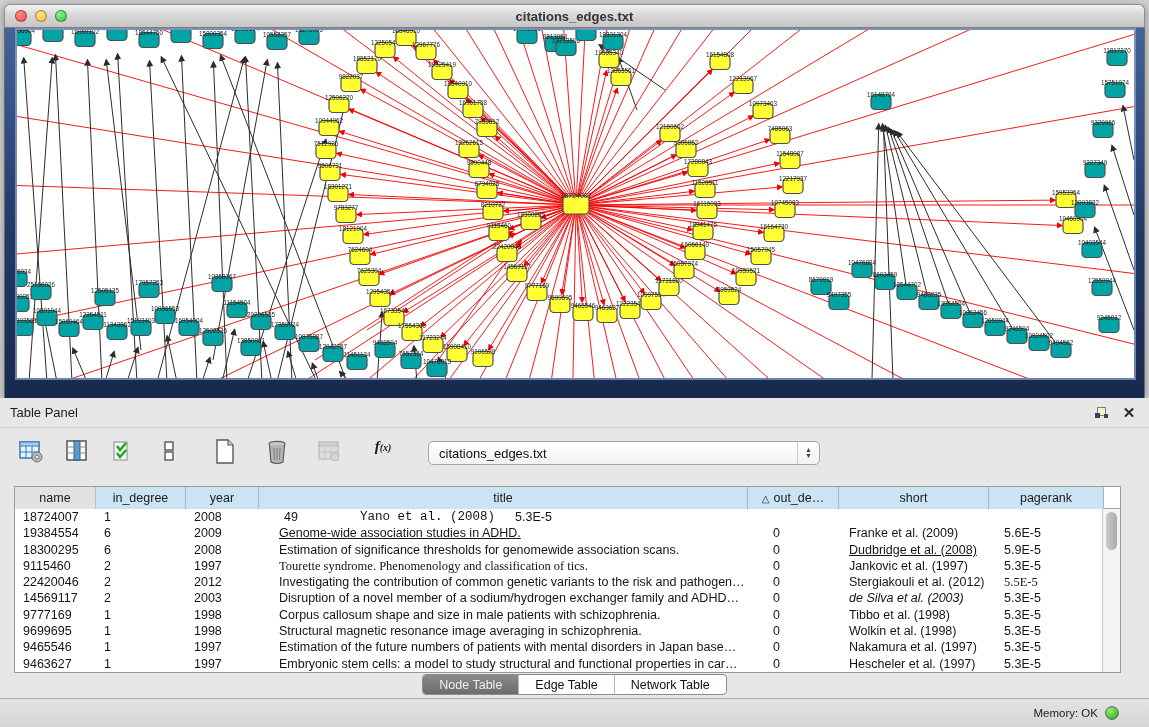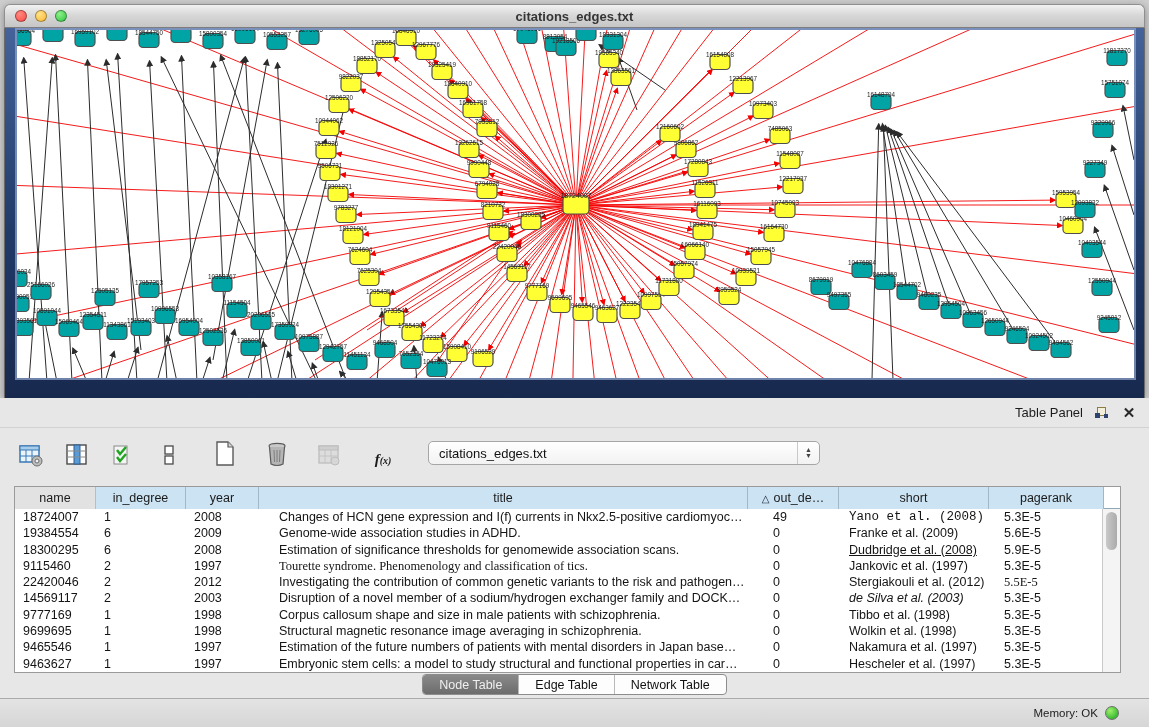--- a/index.html
+++ b/index.html
@@ -43,32 +43,31 @@
   svg text { font-family:"Liberation Sans", sans-serif; }
   
   .table-panel {
     position:absolute; left:0; top:398px; width:1149px; height:329px;
     background:#e7e7e7;
   }
   .panel-titlebar {
     height:30px; display:flex; align-items:center;
     background:#e7e7e7; border-bottom:1px solid #d2d2d2;
     padding:0 10px;
-    text-align:right;
   }
   .panel-title { font-size:13px; color:#1c1c1c; flex:1; }
   .panel-btn { width:20px; height:20px; margin-left:8px; display:flex; align-items:center; justify-content:center; cursor:default; }
   .float-ic { position:relative; width:12px; height:12px; }
   .float-ic .sq1 { position:absolute; left:2px; top:0; width:9px; height:9px; border:1px solid #8a7c43; background:#f2efda; }
   .float-ic .sq2 { position:absolute; left:0; top:6px; width:5px; height:5px; background:#2e4470; }
   .float-ic .sq3 { position:absolute; left:9px; top:7px; width:4px; height:4px; background:#2e4470; }
   .close-ic { font-size:15px; font-weight:bold; color:#2a2a2a; line-height:1; }
   
   .panel-toolbar { height:50px; display:flex; align-items:center; padding-left:16px; }
-  .tb-btn { width:30px; height:30px; margin-right:16px; display:flex; align-items:flex-end; justify-content:center; }
+  .tb-btn { width:30px; height:30px; margin-right:16px; display:flex; align-items:flex-start; justify-content:center; }
   .tb-btn svg { display:block; }
   .fx-ic { font-size:15px; font-style:italic; font-weight:bold; color:#1a1a1a; font-family:"Liberation Serif", serif; }
   .fx-ic span { font-size:10px; }
   .dropdown {
     margin-left:14px; width:392px; height:24px;
     background:linear-gradient(#ffffff,#f2f2f2);
     border:1px solid #a6a6a6; border-radius:5px;
     display:flex; align-items:center; font-size:13px; color:#111;
     padding-left:10px; position:relative;
   }
@@ -928,30 +927,29 @@
         </div>
         <div class="th" style="width: 115px;">
           <span>pagerank</span>
         </div>
       </div>
     <div class="tbl-body" id="tbl-body">
         <div class="tr">
           <div class="td" style="width: 81px; padding-left: 8px;">18724007</div>
           <div class="td" style="width: 90px; padding-left: 8px;">1</div>
           <div class="td" style="width: 73px; padding-left: 8px;">2008</div>
-          <div class="td" style="width: 489px; padding-left: 20px;">Changes of HCN gene expression and I(f) currents in Nkx2.5-positive cardiomyoc…</div>
           <div class="td" style="width: 91px; padding-left: 25px;">49</div>
           <div class="td" style="width: 150px; padding-left: 10px; font-family: Liberation Mono, monospace;">Yano et al. (2008)</div>
           <div class="td" style="width: 115px; padding-left: 15px;">5.3E-5</div>
         </div>
         <div class="tr">
           <div class="td" style="width: 81px; padding-left: 8px;">19384554</div>
           <div class="td" style="width: 90px; padding-left: 8px;">6</div>
           <div class="td" style="width: 73px; padding-left: 8px;">2009</div>
-          <div class="td" style="width: 489px; padding-left: 20px;">Genome-wide association studies in ADHD.</div>
+          <div class="td" style="width: 489px; padding-left: 20px; text-decoration: underline;">Genome-wide association studies in ADHD.</div>
           <div class="td" style="width: 91px; padding-left: 25px;">0</div>
           <div class="td" style="width: 150px; padding-left: 10px;">Franke et al. (2009)</div>
           <div class="td" style="width: 115px; padding-left: 15px;">5.6E-5</div>
         </div>
         <div class="tr">
           <div class="td" style="width: 81px; padding-left: 8px;">18300295</div>
           <div class="td" style="width: 90px; padding-left: 8px;">6</div>
           <div class="td" style="width: 73px; padding-left: 8px;">2008</div>
           <div class="td" style="width: 489px; padding-left: 20px;">Estimation of significance thresholds for genomewide association scans.</div>
           <div class="td" style="width: 91px; padding-left: 25px;">0</div>
@@ -973,21 +971,21 @@
           <div class="td" style="width: 73px; padding-left: 8px;">2012</div>
           <div class="td" style="width: 489px; padding-left: 20px;">Investigating the contribution of common genetic variants to the risk and pathogen…</div>
           <div class="td" style="width: 91px; padding-left: 25px;">0</div>
           <div class="td" style="width: 150px; padding-left: 10px;">Stergiakouli et al. (2012)</div>
           <div class="td" style="width: 115px; padding-left: 15px; font-family: Liberation Serif, serif;">5.5E-5</div>
         </div>
         <div class="tr">
           <div class="td" style="width: 81px; padding-left: 8px;">14569117</div>
           <div class="td" style="width: 90px; padding-left: 8px;">2</div>
           <div class="td" style="width: 73px; padding-left: 8px;">2003</div>
-          <div class="td" style="width: 489px; padding-left: 20px;">Disruption of a novel member of a sodium/hydrogen exchanger family and DOCK…</div>
+          <div class="td" style="width: 489px; padding-left: 20px;">Disruption of a novel member of a sodium/hydrogen exchanger family and ADHD…</div>
           <div class="td" style="width: 91px; padding-left: 25px;">0</div>
           <div class="td" style="width: 150px; padding-left: 10px; font-style: italic;">de Silva et al. (2003)</div>
           <div class="td" style="width: 115px; padding-left: 15px;">5.3E-5</div>
         </div>
         <div class="tr">
           <div class="td" style="width: 81px; padding-left: 8px;">9777169</div>
           <div class="td" style="width: 90px; padding-left: 8px;">1</div>
           <div class="td" style="width: 73px; padding-left: 8px;">1998</div>
           <div class="td" style="width: 489px; padding-left: 20px;">Corpus callosum shape and size in male patients with schizophrenia.</div>
           <div class="td" style="width: 91px; padding-left: 25px;">0</div>

